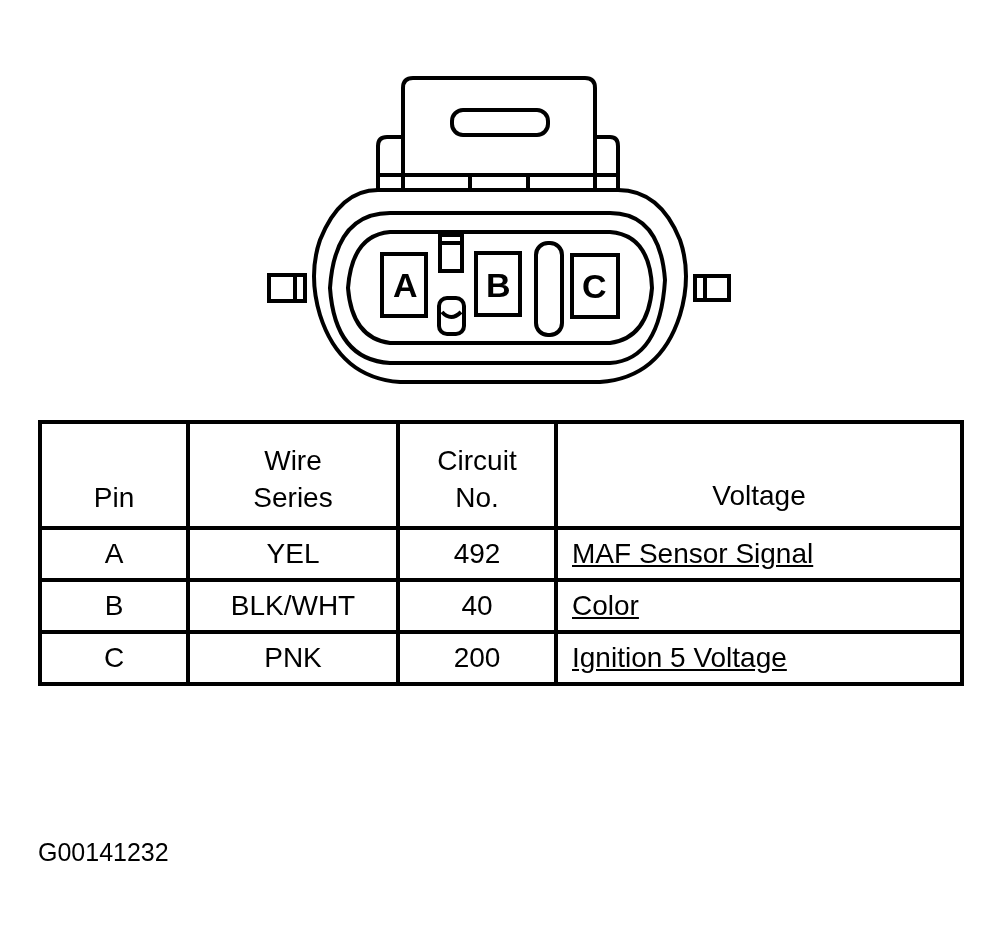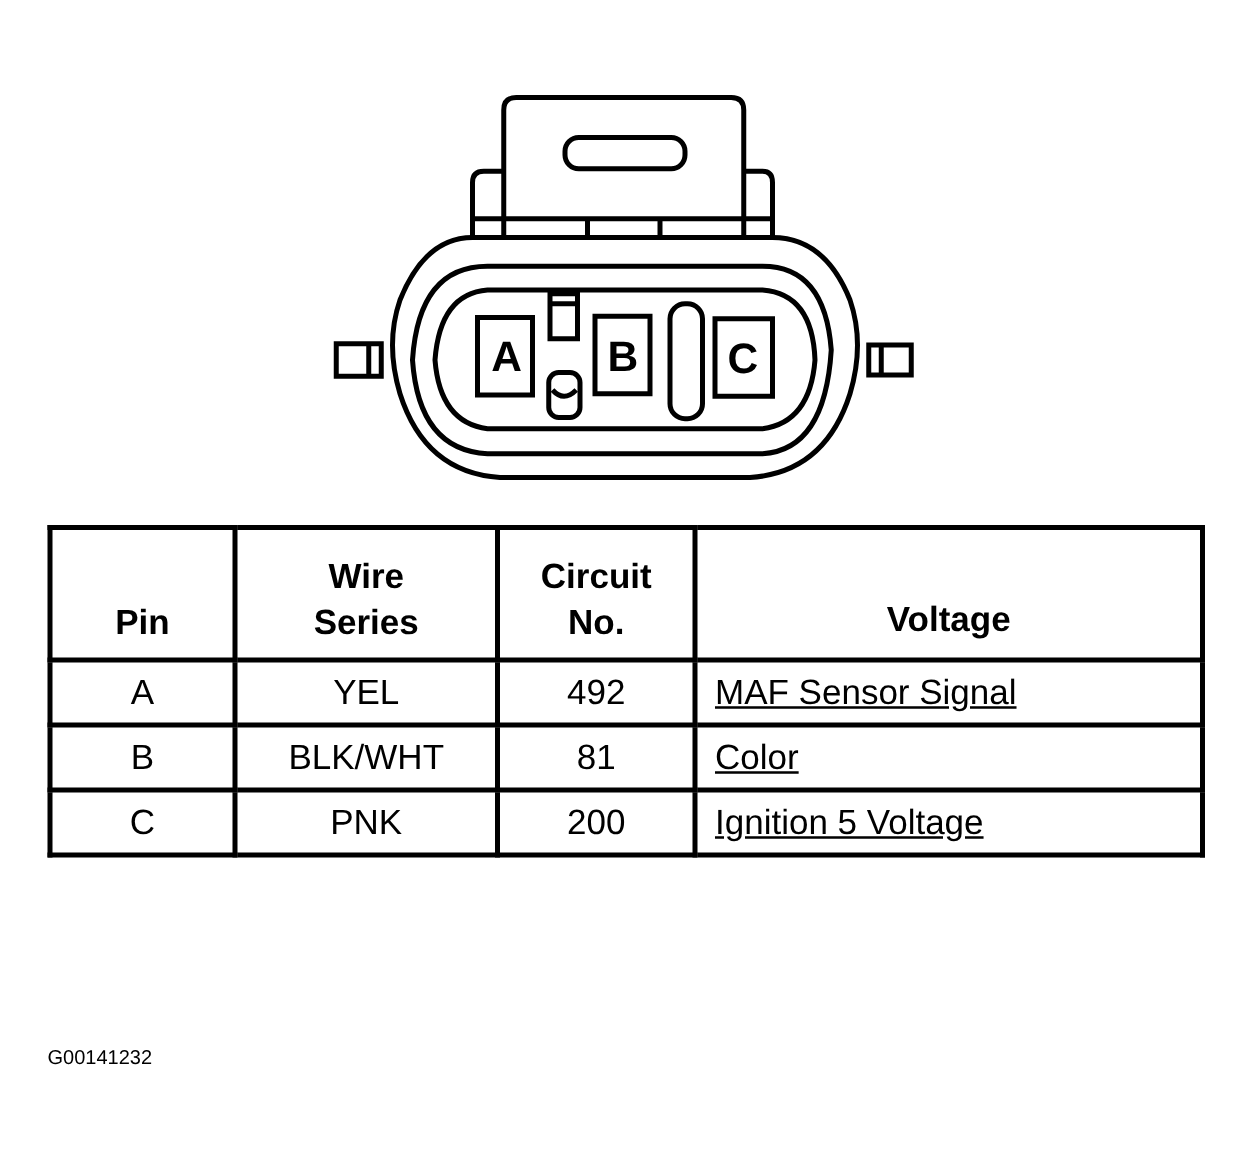--- a/index.html
+++ b/index.html
@@ -6,25 +6,25 @@
   body { width: 999px; height: 935px; position: relative; overflow: hidden; font-family: "Liberation Sans", sans-serif; color: #000; }
   .connector { position: absolute; left: 260px; top: 60px; width: 480px; height: 340px; }
   .connector svg { width: 480px; height: 340px; display: block; }
   .pin-label { font-family: "Liberation Sans", sans-serif; font-size: 34px; font-weight: bold; }
   table.info { position: absolute; left: 38px; top: 420px; width: 922px; border-collapse: collapse; table-layout: fixed; }
   table.info td { border: 4px solid #000; padding: 0; }
   .hdr-left { height: 134px; text-align: center; font-weight: bold; font-size: 28px; line-height: 37px; }
   .hdr-right { font-weight: bold; font-size: 28px; line-height: 37px; padding-left: 52px !important; vertical-align: middle; }
   .bullet-item { position: relative; padding-left: 32px; }
   .bullet-item .dot { position: absolute; left: 0; top: 0; }
-  .colhead td { height: 90px; font-weight: bold; font-size: 28px; line-height: 37px; text-align: center; vertical-align: bottom; padding-bottom: 10px !important; }
+  .colhead td { height: 90px; font-weight: normal; font-size: 28px; line-height: 37px; text-align: center; vertical-align: bottom; padding-bottom: 10px !important; }
   .colhead td.func { padding-bottom: 12px !important; }
   .row td { height: 48px; font-size: 28px; text-align: center; vertical-align: middle; }
   .row td.func { text-align: left; padding-left: 14px; text-decoration: underline; }
-  .figure-id { position: absolute; left: 38px; top: 838px; font-size: 16px; }
+  .figure-id { position: absolute; left: 38px; top: 838px; font-size: 25px; }
 </style>
 </head>
 <body>
 
 <div class="connector">
   <svg viewBox="0 0 480 340" xmlns="http://www.w3.org/2000/svg" fill="none" stroke="#000" stroke-width="4">
 
     <g>
       <path d="M143,130 L143,28 Q143,18 153,18 L325,18 Q335,18 335,28 L335,130"></path>
       <rect x="192" y="50" width="96" height="25" rx="11"></rect>
@@ -83,21 +83,21 @@
   </tr>
   <tr class="row">
     <td>A</td>
     <td>YEL</td>
     <td>492</td>
     <td class="func">MAF Sensor Signal</td>
   </tr>
   <tr class="row">
     <td>B</td>
     <td>BLK/WHT</td>
-    <td>81</td>
+    <td>40</td>
     <td class="func">Color</td>
   </tr>
   <tr class="row">
     <td>C</td>
     <td>PNK</td>
     <td>200</td>
     <td class="func">Ignition 5 Voltage</td>
   </tr>
 </tbody>
   </table>

